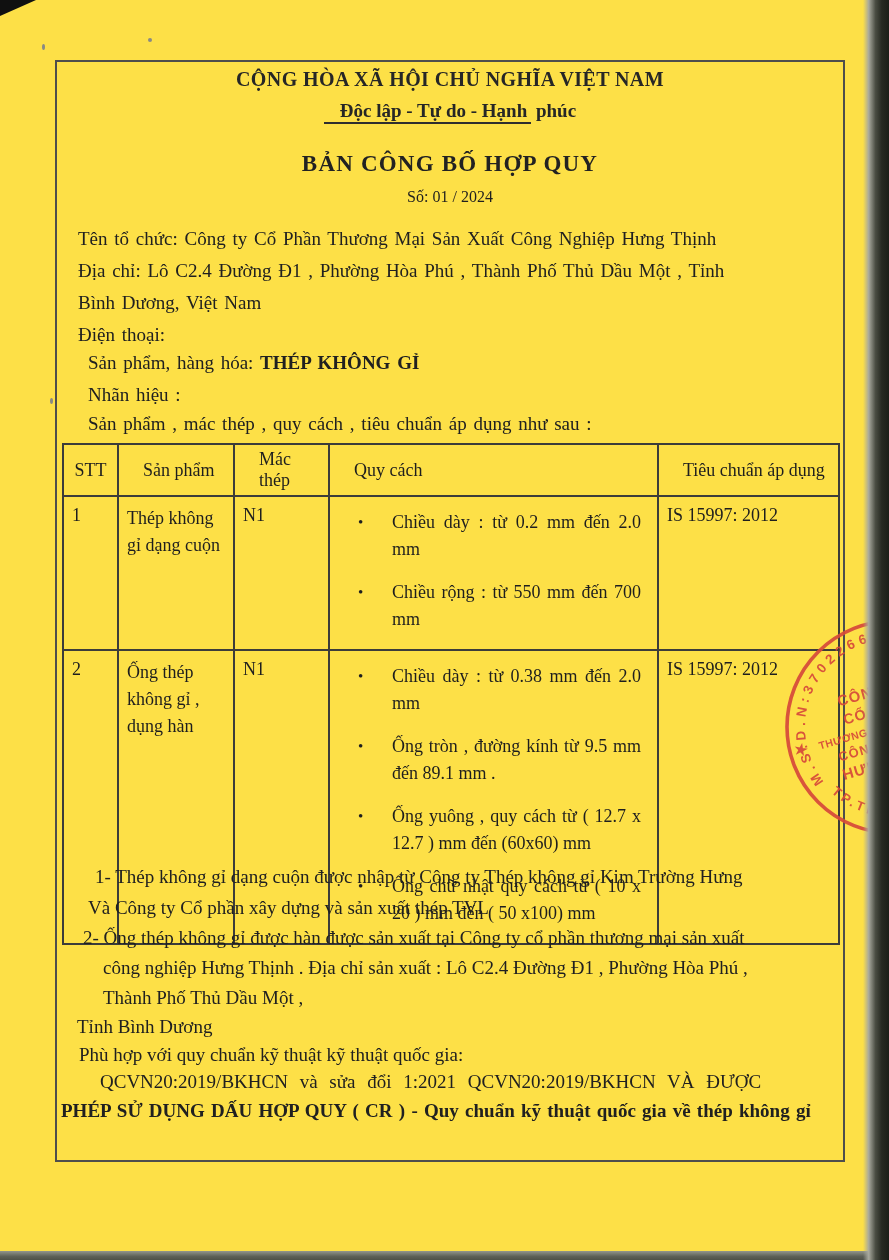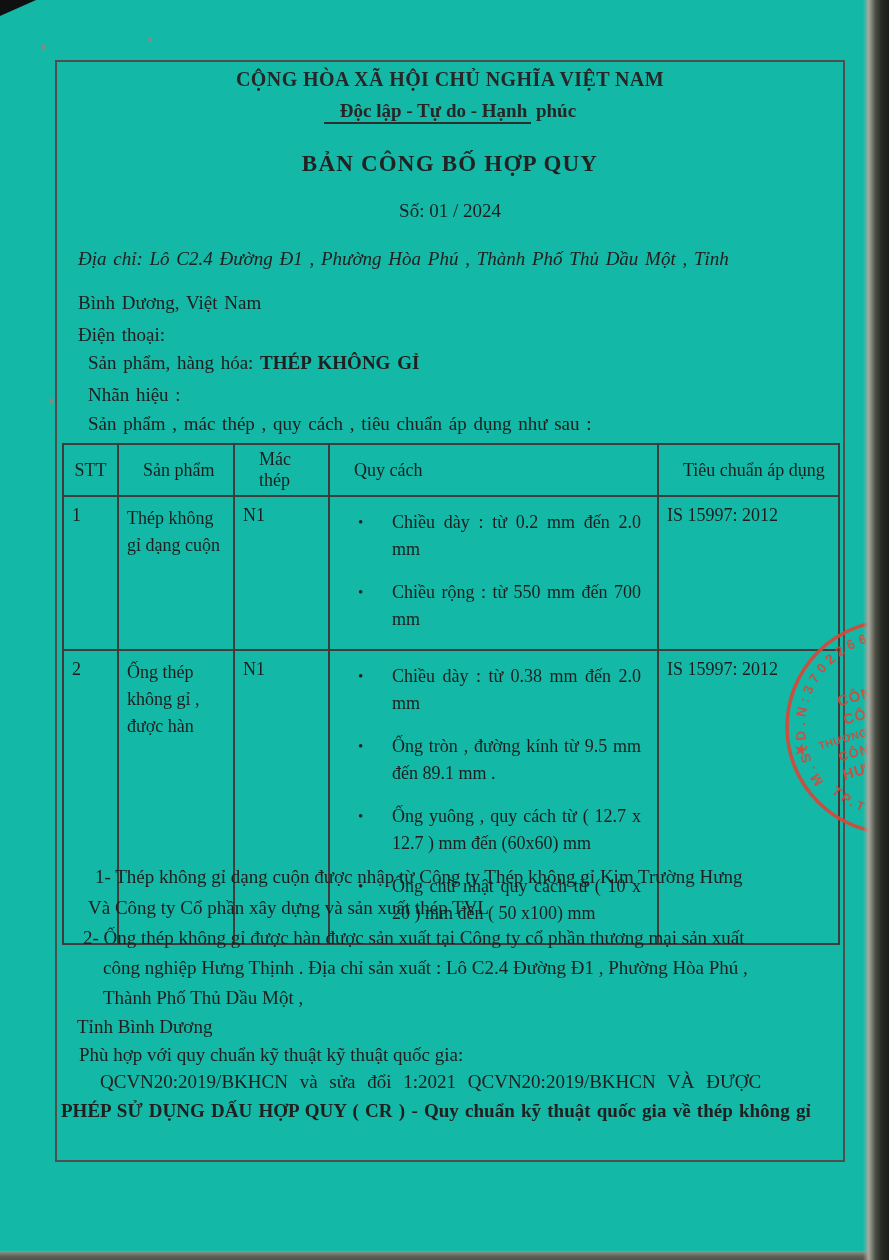--- a/index.html
+++ b/index.html
@@ -1,38 +1,38 @@
 <!DOCTYPE html>
 <html><head>
 <meta charset="utf-8">
 <style>
   html,body{margin:0;padding:0;}
   .page{
     position:relative;width:889px;height:1260px;overflow:hidden;
-    background:#14b8a6;color:#1f1f1f;
+    background:#fde047;color:#1f1f1f;
     font-family:"Liberation Serif", serif;
   }
   
   .corner-wedge{position:absolute;left:0;top:0;width:36px;height:16px;
     background:#101010;clip-path:polygon(0 0,100% 0,0 100%);}
   .edge-right{position:absolute;right:0;top:0;width:26px;height:1260px;z-index:50;
     background:linear-gradient(90deg, rgba(160,160,150,0) 0%, #a8a99e 22%, #4a4d43 48%, #272a22 72%, #1c1f18 100%);}
   .edge-bottom{position:absolute;left:0;bottom:0;width:889px;height:9px;z-index:49;
     background:linear-gradient(180deg,#93968c 0%, #5d6057 60%, #4e5148 100%);}
   .speck{position:absolute;background:#8a8a84;border-radius:50%;}
   
   .frame{position:absolute;left:55px;top:60px;width:790px;height:1102px;
     border:2px solid #4e4e4c;box-sizing:border-box;}
   
   .h-center{position:absolute;left:55px;width:790px;text-align:center;}
   .h-national{top:68px;font-weight:bold;font-size:20px;letter-spacing:0.4px;color:#262626;}
   .h-motto{top:100px;font-weight:bold;font-size:19px;color:#262626;}
   .h-motto .mu{border-bottom:2.5px solid #2e2e2e;padding:0 4px 1px 16px;}
   .h-title{top:151px;font-weight:bold;font-size:23px;letter-spacing:1.2px;color:#222;}
-  .h-number{top:200px;font-size:19px;}
+  .h-number{top:188px;font-size:16px;}
   
   .line{position:absolute;white-space:nowrap;font-size:19px;word-spacing:2px;color:#202020;}
   .bold{font-weight:bold;}
   
   table.spec{position:absolute;left:62px;top:443px;width:776px;border-collapse:collapse;
     font-size:18px;color:#1e1e1e;table-layout:fixed;}
   table.spec td,table.spec th{border:2px solid #3c3c3a;vertical-align:top;font-weight:normal;
     text-align:left;padding:8px 8px;box-sizing:border-box;}
   col.c1{width:55px;}col.c2{width:116px;}col.c3{width:95px;}col.c4{width:329px;}col.c5{width:181px;}
   tr.hrow th{height:45px;vertical-align:middle;padding:4px 10px;}
@@ -67,21 +67,22 @@
   <div class="frame"></div>
 
   <div class="h-center h-national">CỘNG HÒA XÃ HỘI CHỦ NGHĨA VIỆT NAM</div>
   <div class="h-center h-motto">
     <span class="mu">Độc lập - Tự do - Hạnh</span>
     <span>phúc</span>
   </div>
   <div class="h-center h-title">BẢN CÔNG BỐ HỢP QUY</div>
   <div class="h-center h-number">Số: 01 / 2024</div>
 
-  <div class="line" style="left:78px;top:248px;font-style:italic;">Địa chỉ: Lô C2.4 Đường Đ1 , Phường Hòa Phú , Thành Phố Thủ Dầu Một , Tỉnh</div>
+  <div class="line" style="left:78px;top:228px;">Tên tổ chức: Công ty Cổ Phần Thương Mại Sản Xuất Công Nghiệp Hưng Thịnh</div>
+  <div class="line" style="left:78px;top:260px;">Địa chỉ: Lô C2.4 Đường Đ1 , Phường Hòa Phú , Thành Phố Thủ Dầu Một , Tỉnh</div>
   <div class="line" style="left:78px;top:292px;">Bình Dương, Việt Nam</div>
   <div class="line" style="left:78px;top:324px;">Điện thoại:</div>
 
   <div class="line" style="left:88px;top:352px;">
     <span>Sản phẩm, hàng hóa: </span><span class="bold">THÉP KHÔNG GỈ</span>
   </div>
   <div class="line" style="left:88px;top:384px;">Nhãn hiệu :</div>
   <div class="line" style="left:88px;top:413px;">Sản phẩm , mác thép , quy cách , tiêu chuẩn áp dụng như sau :</div>
 
   <table class="spec">
@@ -109,21 +110,21 @@
           <span class="bullet">•</span><span>Chiều dày : từ 0.2 mm đến 2.0 mm</span>
         </div>
         <div class="qitem">
           <span class="bullet">•</span><span>Chiều rộng : từ 550 mm đến 700 mm</span>
         </div>
       </td>
       <td class="std">IS 15997: 2012</td>
     </tr>
     <tr class="r2">
       <td class="stt">2</td>
-      <td class="prod">Ống thép không gỉ , được hàn</td>
+      <td class="prod">Ống thép không gỉ , dụng hàn</td>
       <td class="mac">N1</td>
       <td style="padding:0;">
         <div class="qitem">
           <span class="bullet">•</span><span>Chiều dày : từ 0.38 mm đến 2.0 mm</span>
         </div>
         <div class="qitem">
           <span class="bullet">•</span><span>Ống tròn , đường kính từ 9.5 mm đến 89.1 mm .</span>
         </div>
         <div class="qitem">
           <span class="bullet">•</span><span>Ống yuông , quy cách từ ( 12.7 x 12.7 ) mm đến (60x60) mm</span>

